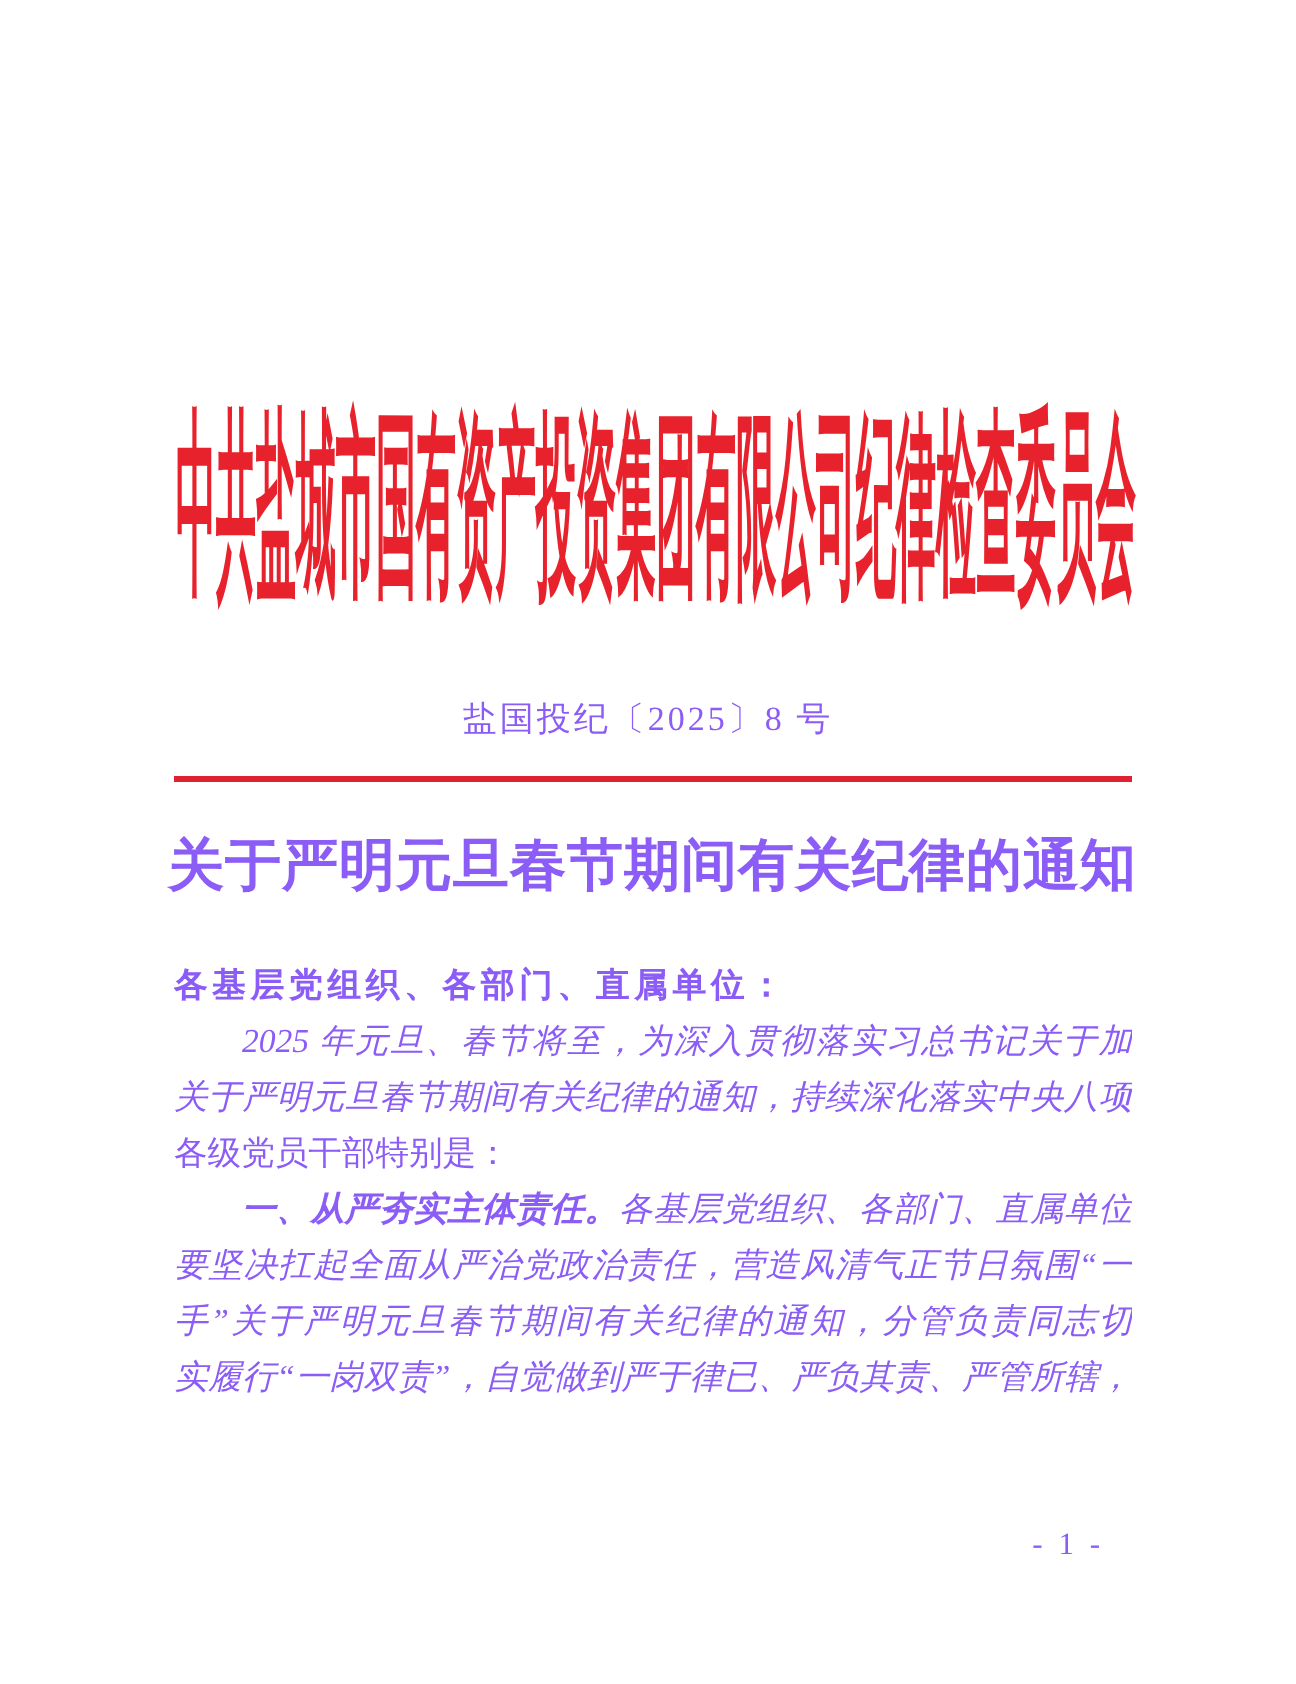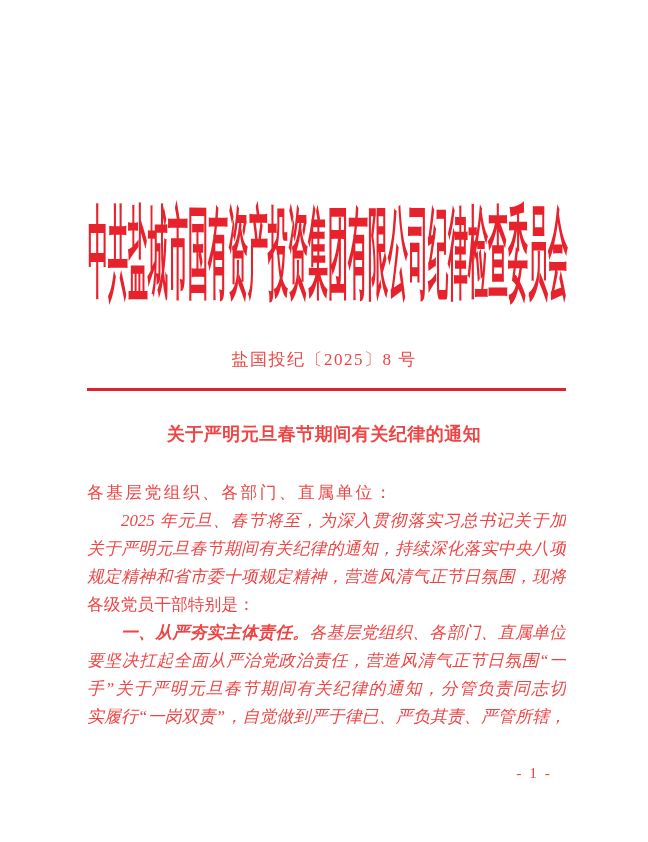--- a/index.html
+++ b/index.html
@@ -8,21 +8,21 @@
     background: #f3f3f3;
   }
   .page {
     position: relative;
     width: 648px;
     height: 842px;
     margin: 0 auto;
     background: #ffffff;
     overflow: hidden;
     font-family: "Liberation Serif", "DejaVu Serif", serif;
-    color: #ef4444;
+    color: #8b5cf6;
   }
 
   
   .issuer {
     position: absolute;
     top: 199px;
     left: 88px;
     width: 480px;
     height: 96px;
   }
@@ -60,21 +60,21 @@
   }
 
   
   .doc-title {
     position: absolute;
     top: 417px;
     left: 84px;
     width: 480px;
     margin: 0;
     text-align: center;
-    font-size: 18px;
+    font-size: 28px;
     line-height: 34px;
     font-weight: 700;
     letter-spacing: 0.5px;
     white-space: nowrap;
   }
 
   
   .body-block {
     position: absolute;
     top: 479px;
@@ -90,20 +90,21 @@
   .line.fill {
     text-align: justify;
     text-align-last: justify;
     font-style: italic;
   }
   .line.indent {
     text-indent: 34px;
   }
   .line.ls {
     letter-spacing: 2.4px;
+    font-weight: bold;
   }
   .bold-lead {
     font-weight: 700;
     font-family: "Liberation Sans", "DejaVu Sans", sans-serif;
   }
 
   
   .page-number {
     position: absolute;
     top: 764px;
@@ -133,23 +134,20 @@
   <div class="body-block">
     <div class="line ls">
       <span>各基层党组织、各部门、直属单位：</span>
     </div>
     <div class="line indent fill">
       <span>2025 年元旦、春节将至，为深入贯彻落实习总书记关于加</span>
     </div>
     <div class="line fill">
       <span>关于严明元旦春节期间有关纪律的通知，持续深化落实中央八项</span>
     </div>
-    <div class="line fill">
-      <span>规定精神和省市委十项规定精神，营造风清气正节日氛围，现将</span>
-    </div>
     <div class="line">
       <span>各级党员干部特别是：</span>
     </div>
     <div class="line indent fill">
       <span class="bold-lead">一、从严夯实主体责任。</span><span>各基层党组织、各部门、直属单位</span>
     </div>
     <div class="line fill">
       <span>要坚决扛起全面从严治党政治责任，营造风清气正节日氛围“一把</span>
     </div>
     <div class="line fill">

